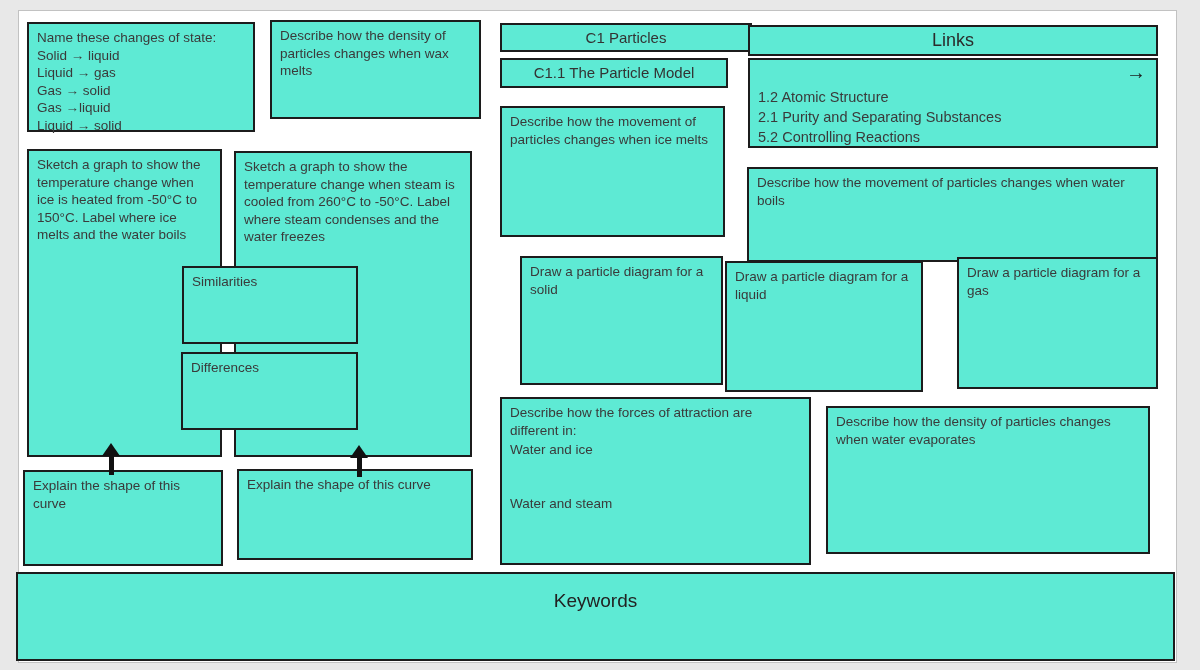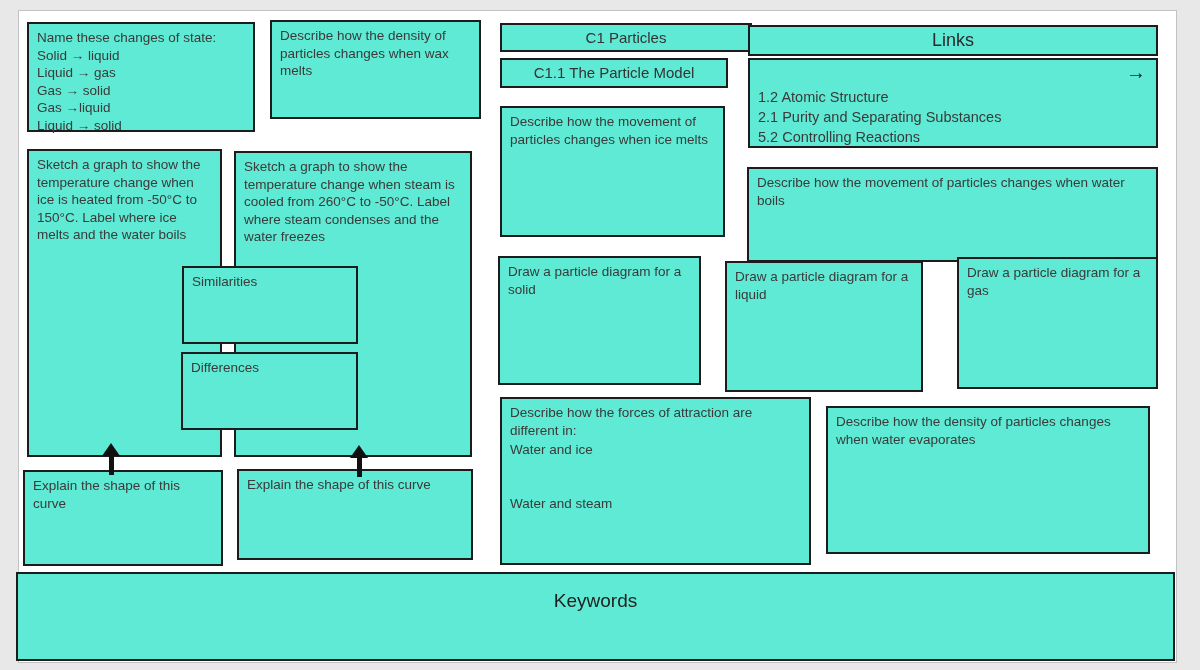--- a/index.html
+++ b/index.html
@@ -99,21 +99,21 @@
   <span>Sketch a graph to show the temperature change when steam is cooled from 260°C to -50°C. Label where steam condenses and the water freezes</span>
 </div>
 
 <div class="box overlay" style="left:154px;top:266px;width:176px;height:78px;">
   <span>Similarities</span>
 </div>
 <div class="box overlay" style="left:153px;top:352px;width:177px;height:78px;">
   <span>Differences</span>
 </div>
 
-<div class="box" style="left:498px;top:256px;width:203px;height:129px;">
+<div class="box" style="left:520px;top:256px;width:203px;height:129px;">
   <span>Draw a particle diagram for a solid</span>
 </div>
 <div class="box" style="left:725px;top:261px;width:198px;height:131px;">
   <span>Draw a particle diagram for a liquid</span>
 </div>
 <div class="box" style="left:957px;top:257px;width:201px;height:132px;">
   <span>Draw a particle diagram for a gas</span>
 </div>
 
 <div class="box" style="left:500px;top:397px;width:311px;height:168px;">

